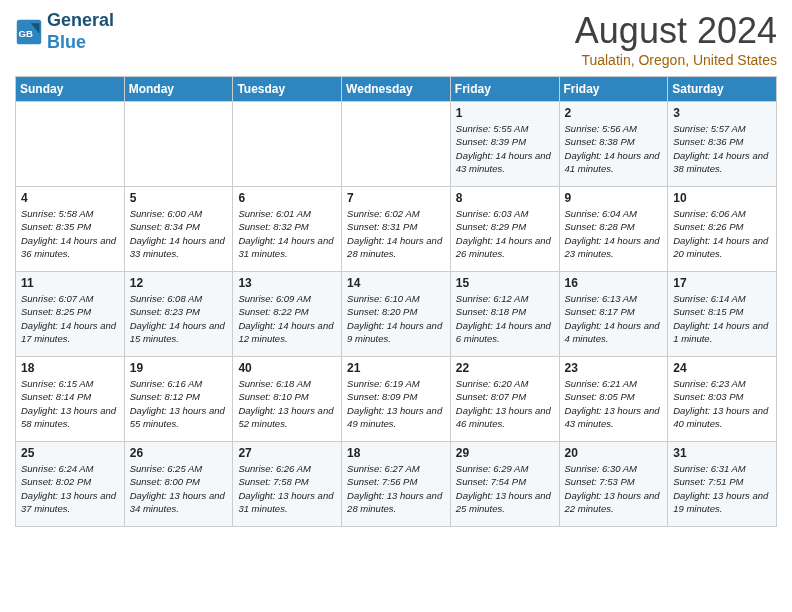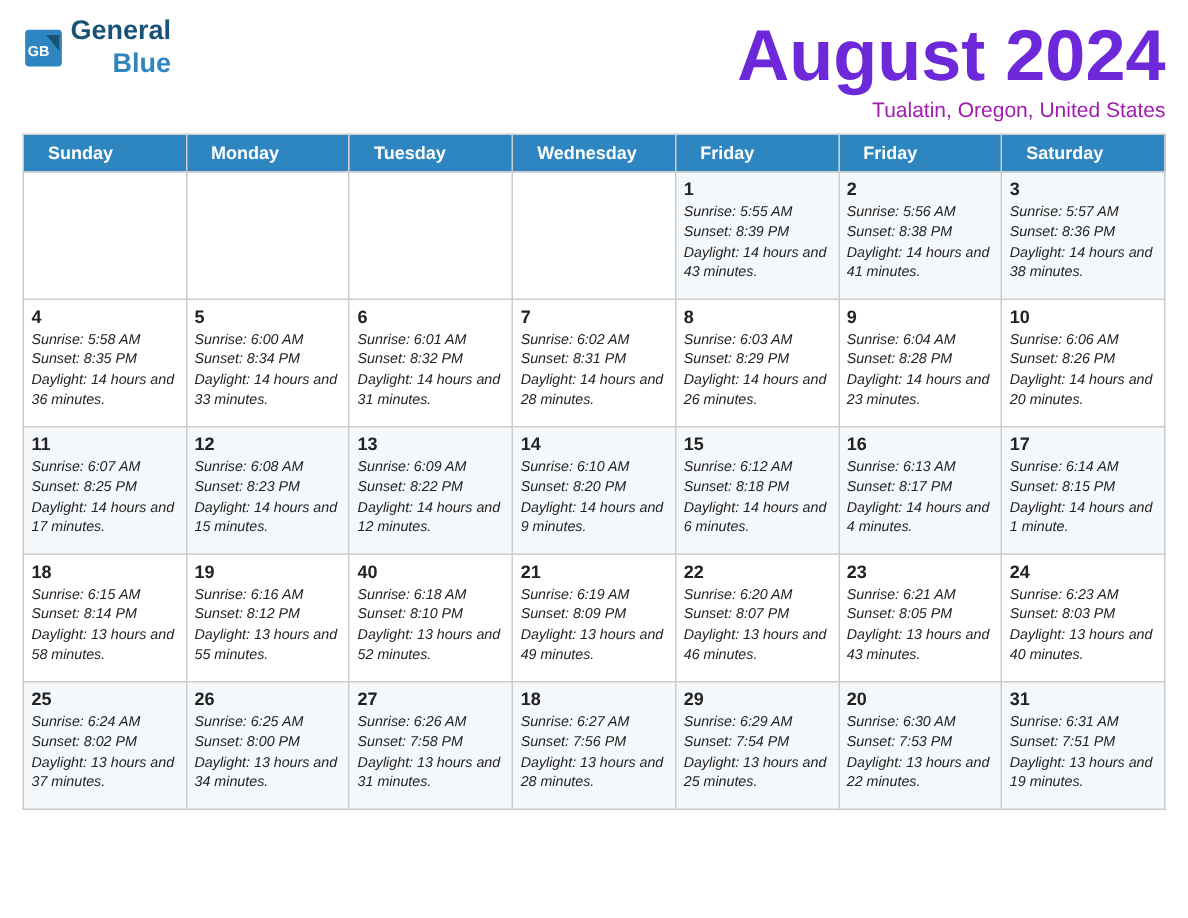--- a/index.html
+++ b/index.html
@@ -22,49 +22,48 @@
       gap: 4px;
     }
     .logo-text {
       font-size: 18px;
       font-weight: bold;
       color: #1a5276;
       line-height: 1.2;
     }
     .logo-text span {
       color: #2e86c1;
-      margin-left: 28px;
     }
     .logo-icon {
       width: 28px;
       height: 28px;
     }
     .title-block {
       text-align: right;
     }
     .month-year {
-      font-size: 48px;
-      font-weight: bold;
-      color: #6d28d9;
+      font-size: 36px;
+      font-weight: normal;
+      color: #404040;
     }
     .location {
       font-size: 14px;
-      color: #a21caf;
+      color: #a16207;
     }
     table {
       width: 100%;
       border-collapse: collapse;
       table-layout: fixed;
     }
     thead tr th {
       background-color: #2e86c1;
       color: #fff;
       font-size: 12px;
       font-weight: bold;
-      padding: 5px 16px;
+      padding: 5px 4px;
       text-align: left;
       border: 1px solid #ccc;
       margin-top: 23px;
     }
     tbody tr td {
       vertical-align: top;
       border: 1px solid #ccc;
       padding: 4px 5px;
       font-size: 10px;
       color: #222;

